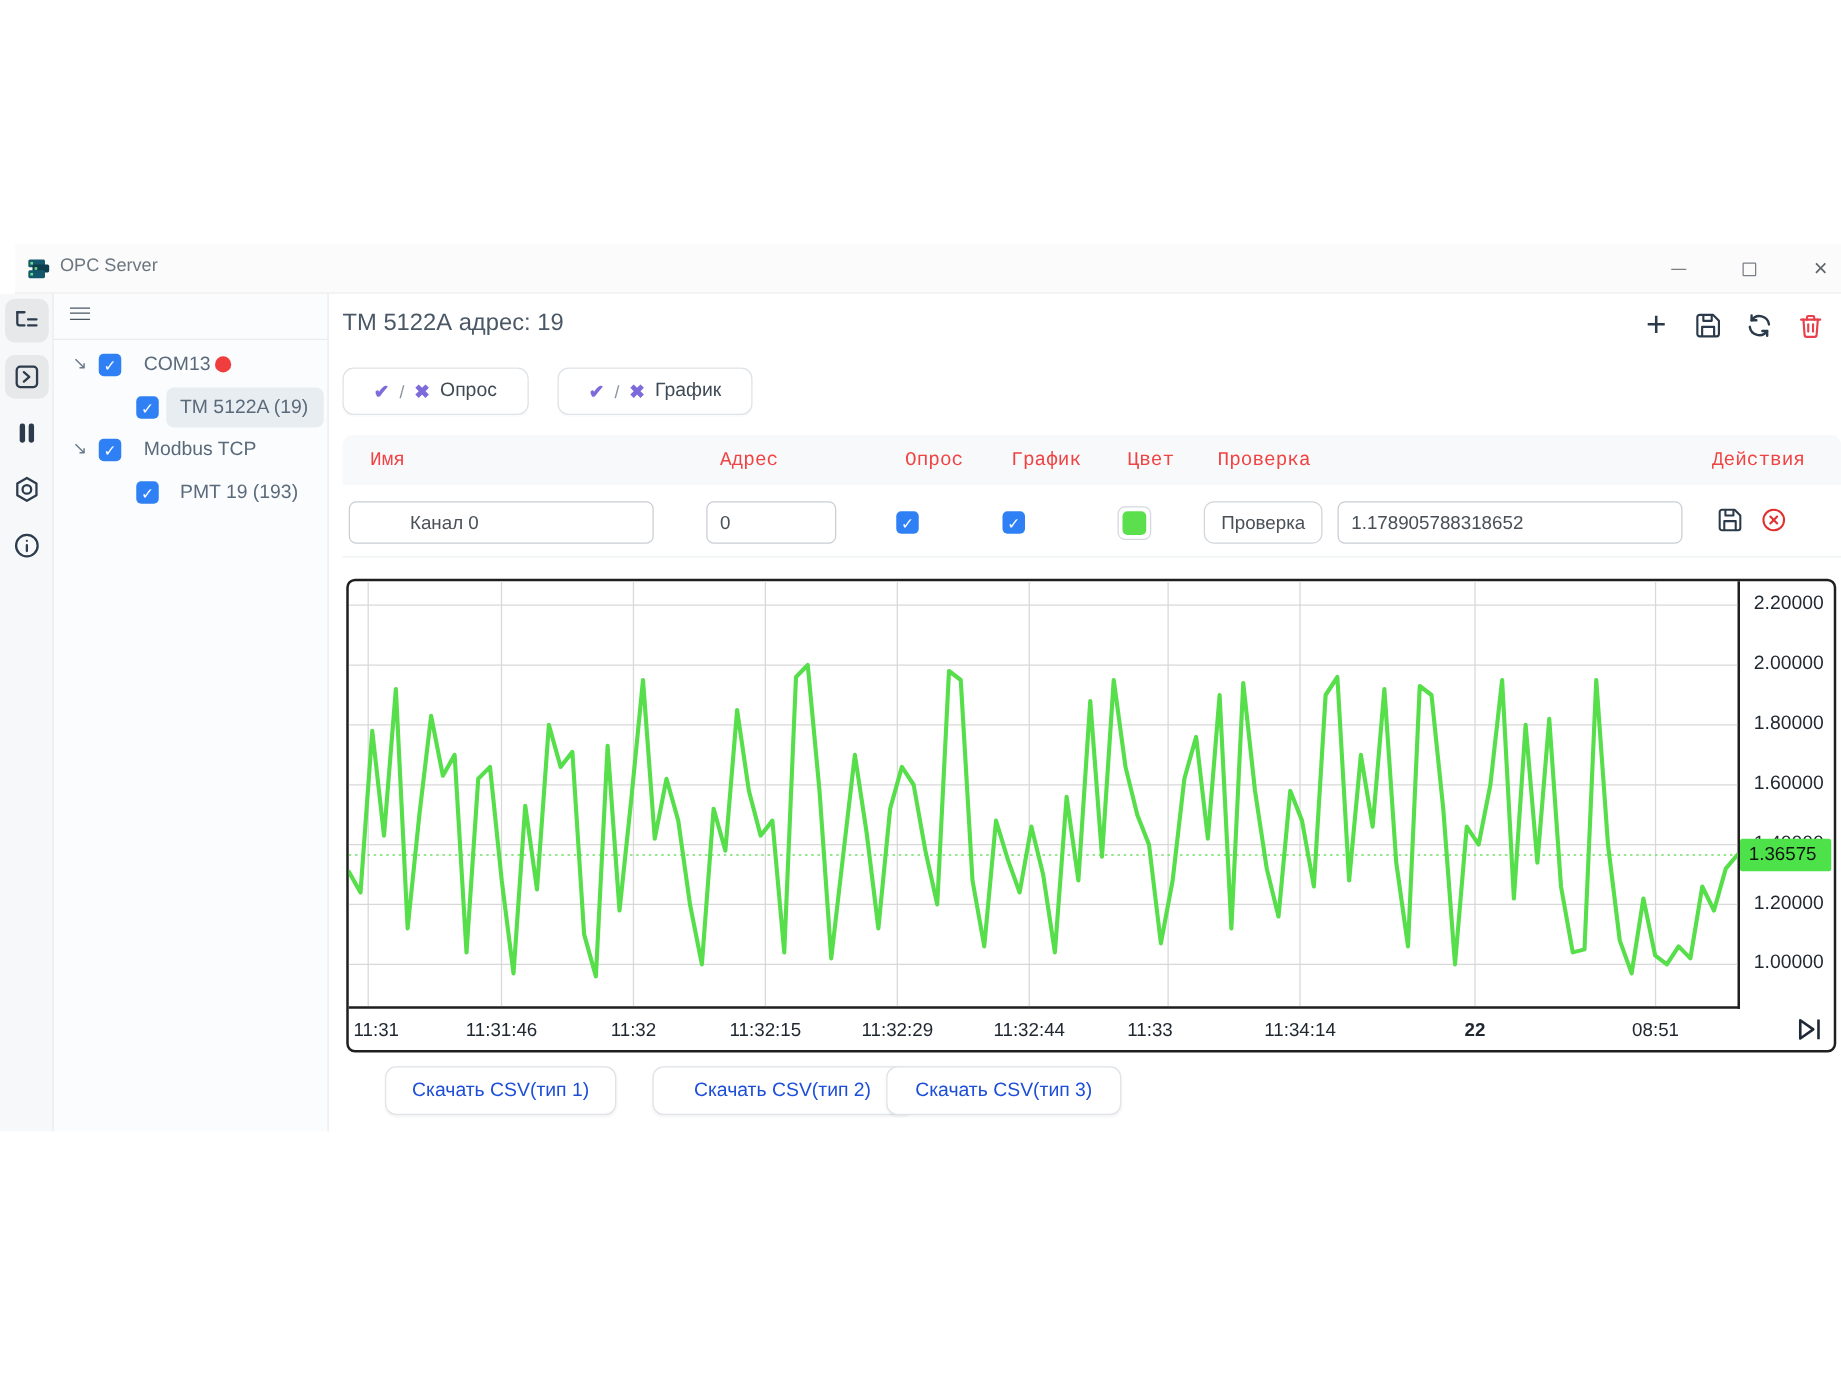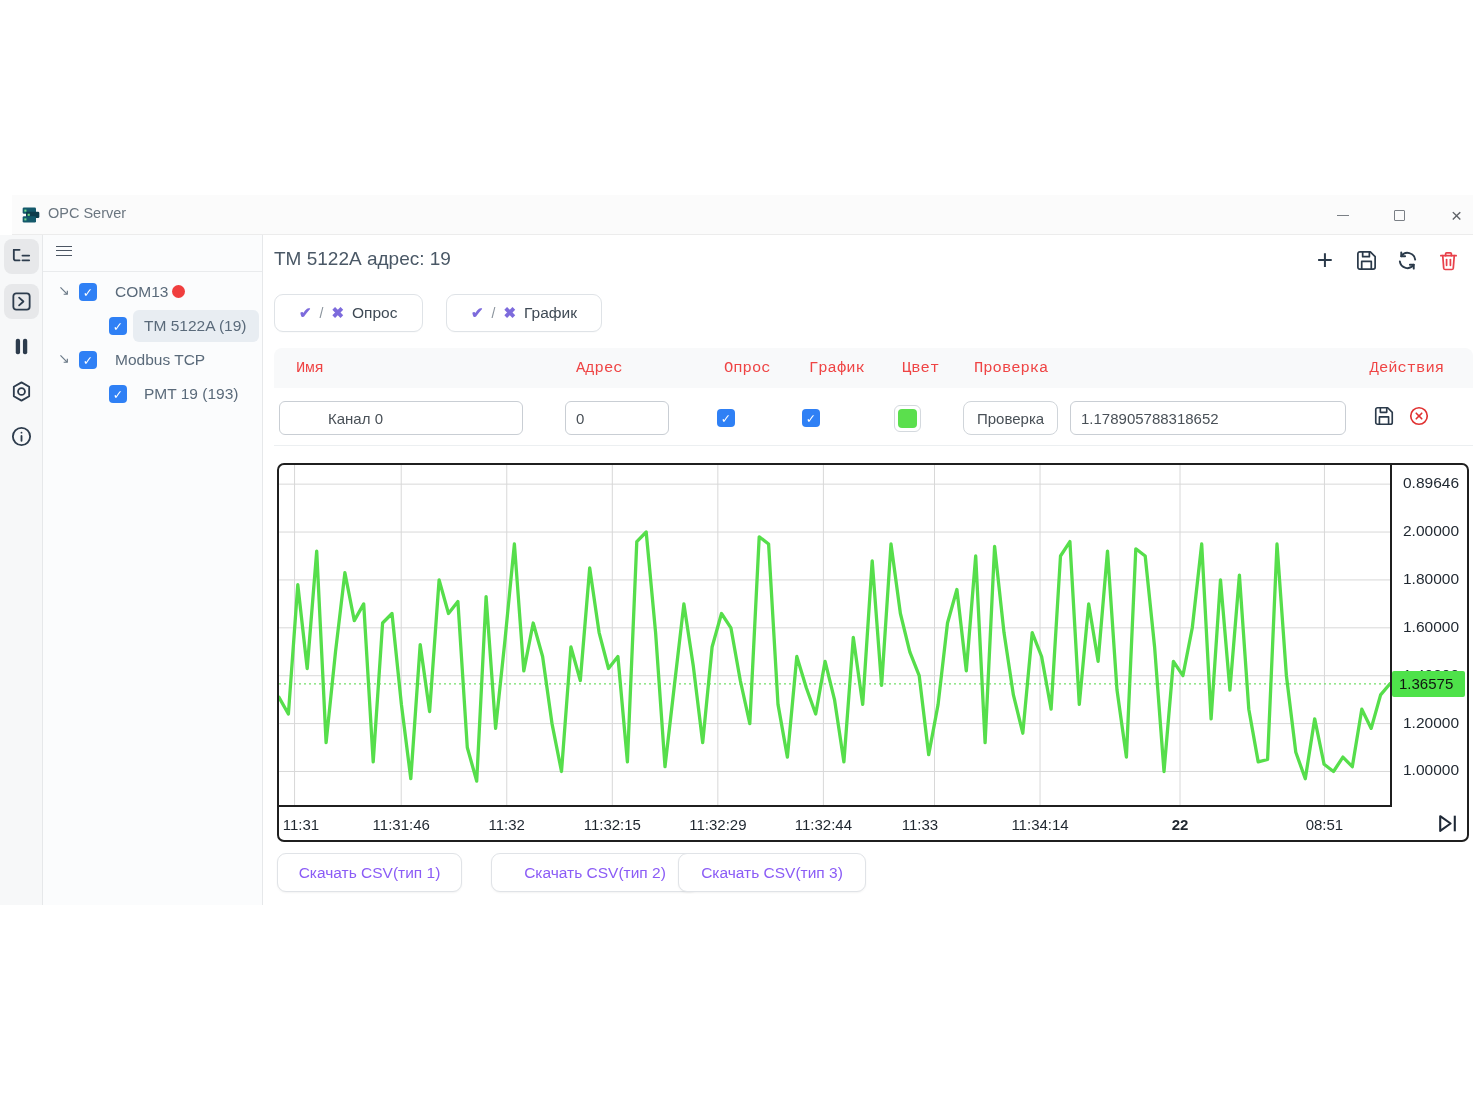--- a/index.html
+++ b/index.html
@@ -69,22 +69,22 @@
   .yband { position:absolute; left:1115px; top:0; width:75px; height:342px; }
   .ytick { position:absolute; left:9px; font-size:15.5px; color:#1f2730; }
   .xband { position:absolute; left:0; top:344px; width:1113px; height:33px; }
   .xtick { position:absolute; top:7px; font-size:15px; color:#1f2730; white-space:nowrap; transform:translateX(-50%); }
   .xtick.bold { font-weight:bold; }
   .value-badge { position:absolute; left:1113px; width:73px; height:26px; background:#4ee24a; color:#101510;
                  font-size:15px; display:flex; align-items:center; padding-left:7px; border-radius:2px; z-index:3; }
   .skip-btn { position:absolute; right:7px; bottom:4px; width:25px; height:25px; cursor:pointer; color:#1f2937; }
 
   .csv-btn { position:absolute; top:618px; height:39px; background:#fff; border:1px solid #e0e3e7; border-radius:9px;
-             font-size:15.5px; color:#8b5cf6; text-align:center; cursor:pointer; font-family:inherit;
-             box-shadow:0 1px 2px rgba(0,0,0,0.05); }
+             font-size:15.5px; color:#1d4ed8; text-align:center; cursor:pointer; font-family:inherit;
+             box-shadow:0 1px 2px rgba(0,0,0,0.05);margin-left:31px; }
 </style>
 </head>
 <body>
 
 <div class="window">
 
   <div class="titlebar">
     <span class="app-icon">
       <svg viewBox="0 0 24 24">
           <rect x="2" y="3" width="16" height="7.5" rx="1.5" fill="#14596b"></rect>
@@ -277,21 +277,21 @@
             <line x1="544.39" y1="0" x2="544.39" y2="340" stroke="#d8d8d8" stroke-width="1"></line>
             <line x1="655.49" y1="0" x2="655.49" y2="340" stroke="#d8d8d8" stroke-width="1"></line>
             <line x1="761.0350000000001" y1="0" x2="761.0350000000001" y2="340" stroke="#d8d8d8" stroke-width="1"></line>
             <line x1="901.0210000000001" y1="0" x2="901.0210000000001" y2="340" stroke="#d8d8d8" stroke-width="1"></line>
             <line x1="1045.451" y1="0" x2="1045.451" y2="340" stroke="#d8d8d8" stroke-width="1"></line>
             <line x1="0" y1="218.90492957746474" x2="1111" y2="218.90492957746474" stroke="#74e06a" stroke-width="1.2" stroke-dasharray="2 3"></line>
             <polyline points="0.0,232.3 9.4,249.0 18.8,119.7 28.2,203.5 37.7,86.2 47.1,277.7 56.5,186.8 65.9,107.7 75.3,155.6 84.7,138.9 94.2,296.9 103.6,158.0 113.0,148.5 122.4,239.4 131.8,313.7 141.2,179.6 150.6,246.6 160.1,114.9 169.5,148.5 178.9,136.5 188.3,282.5 197.7,316.1 207.1,131.7 216.6,263.4 226.0,174.8 235.4,79.0 244.8,205.9 254.2,158.0 263.6,191.5 273.0,258.6 282.5,306.5 291.9,182.0 301.3,215.5 310.7,103.0 320.1,167.6 329.5,203.5 338.9,191.5 348.4,296.9 357.8,76.6 367.2,67.0 376.6,167.6 386.0,301.7 395.4,220.3 404.9,138.9 414.3,201.1 423.7,277.7 433.1,182.0 442.5,148.5 451.9,162.8 461.3,215.5 470.8,258.6 480.2,71.8 489.6,79.0 499.0,239.4 508.4,292.1 517.8,191.5 527.3,222.7 536.7,249.0 546.1,196.3 555.5,234.6 564.9,296.9 574.3,172.4 583.7,239.4 593.2,95.8 602.6,220.3 612.0,79.0 621.4,148.5 630.8,186.8 640.2,210.7 649.7,289.7 659.1,239.4 668.5,158.0 677.9,124.5 687.3,205.9 696.7,91.0 706.1,277.7 715.6,81.4 725.0,167.6 734.4,229.9 743.8,268.2 753.2,167.6 762.6,191.5 772.1,244.2 781.5,91.0 790.9,76.6 800.3,239.4 809.7,138.9 819.1,196.3 828.5,86.2 838.0,225.1 847.4,292.1 856.8,83.8 866.2,91.0 875.6,182.0 885.0,306.5 894.4,196.3 903.9,210.7 913.3,162.8 922.7,79.0 932.1,253.8 941.5,114.9 950.9,225.1 960.4,110.1 969.8,244.2 979.2,296.9 988.6,294.5 998.0,79.0 1007.4,210.7 1016.8,287.3 1026.3,313.7 1035.7,253.8 1045.1,299.3 1054.5,306.5 1063.9,292.1 1073.3,301.7 1082.8,244.2 1092.2,263.4 1101.6,229.9 1111.0,218.8" fill="none" stroke="#56de4b" stroke-width="3.3" stroke-linejoin="round" stroke-linecap="round"></polyline>
           </svg>
       </div>
       <div class="yband" id="yband">
-          <div class="ytick" style="top: 9.15493px;">0.89646</div>
+          <div class="ytick" style="top: 9.15493px;">2.20000</div>
           <div class="ytick" style="top: 57.0423px;">2.00000</div>
           <div class="ytick" style="top: 104.93px;">1.80000</div>
           <div class="ytick" style="top: 152.817px;">1.60000</div>
           <div class="ytick" style="top: 200.704px;">1.40000</div>
           <div class="ytick" style="top: 248.592px;">1.20000</div>
           <div class="ytick" style="top: 296.479px;">1.00000</div>
         </div>
       <div class="xband" id="xband">
           <div class="xtick" style="left: 22px;">11:31</div>
           <div class="xtick" style="left: 122.21px;">11:31:46</div>

